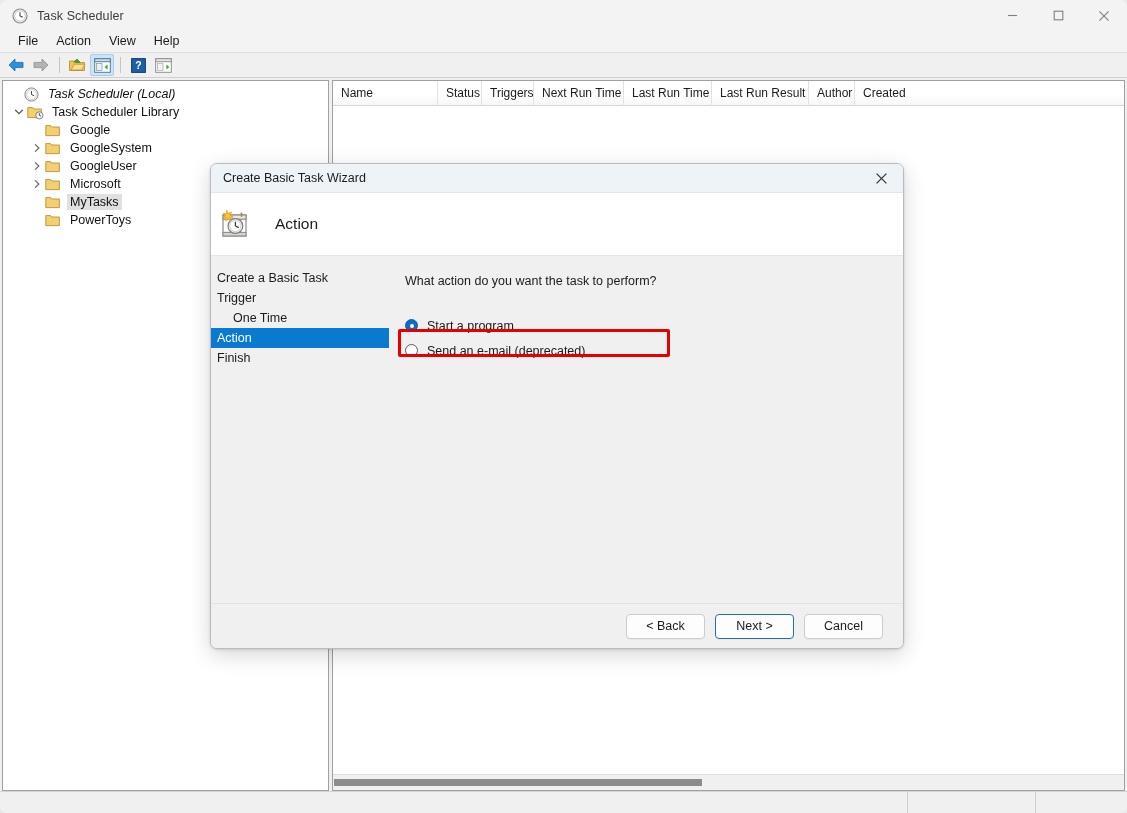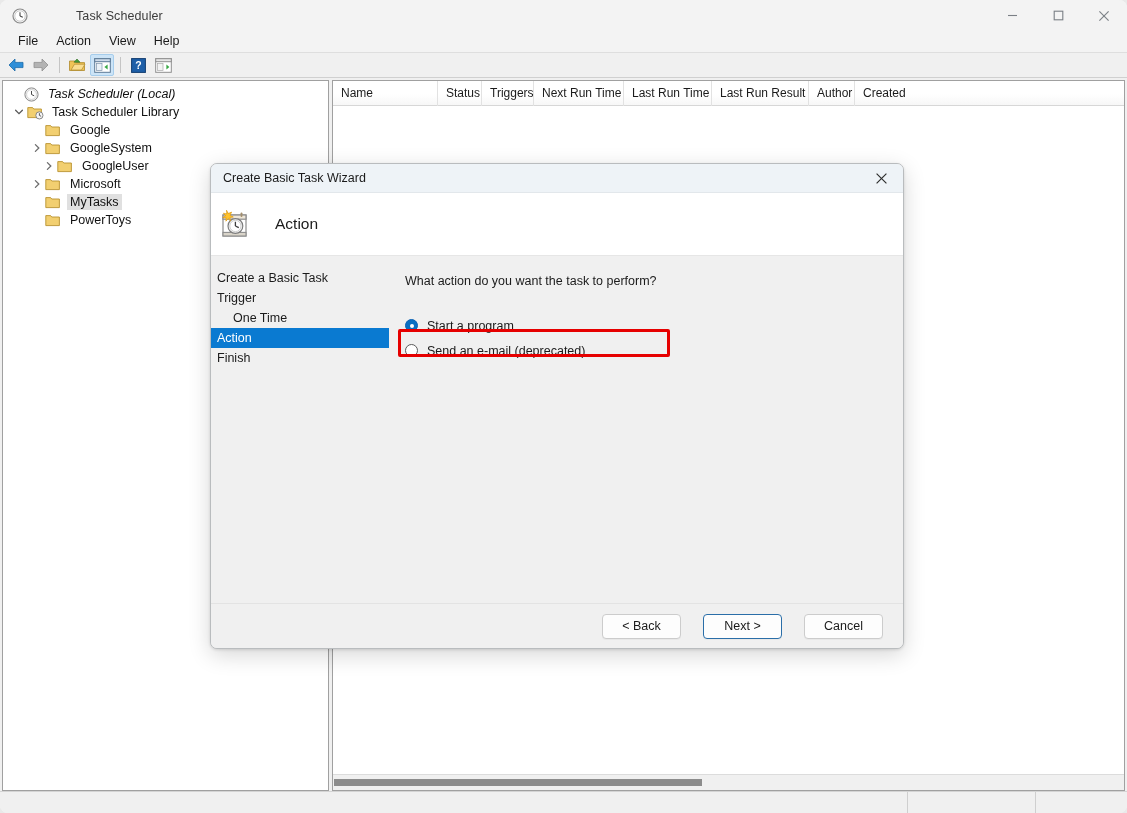--- a/index.html
+++ b/index.html
@@ -26,21 +26,20 @@
   }
 
   
   #titlebar {
     height: 31px;
     background: #f3f3f3;
     display: flex;
     align-items: center;
     flex: 0 0 auto;
     position: relative;
-    gap: 39px;
   }
   #titlebar .app-icon {
     width: 16px; height: 16px;
     margin-left: 12px; margin-right: 9px;
     flex: 0 0 auto;
   }
   #titlebar .title-text {
     font-size: 12.5px;
     color: #3c3c3c;
     letter-spacing: .1px;
@@ -356,21 +355,21 @@
     flex: 0 0 auto;
   }
   .dlg-btn {
     width: 79px; height: 25px;
     background: #fdfdfd;
     border: 1px solid #cccccc;
     border-radius: 4px;
     font-size: 12.5px;
     color: #1b1b1b;
     font-family: "Liberation Sans", sans-serif;
-    margin-left: 22px;
+    margin-left: 10px;
     display: flex; align-items: center; justify-content: center;
     box-shadow: 0 1px 0 rgba(0,0,0,.03);
   }
   .dlg-btn.default {
     border: 1.6px solid #2a6ea8;
   }
 </style>
 </head>
 <body>
 
@@ -509,21 +508,21 @@
             </svg>
         </span>
         <span class="t-icon">
           <svg width="17" height="15" viewBox="0 0 17 15">
             <path d="M.8 2.6 L5.6 2.6 L6.8 4 L14.4 4 L14.4 12.6 L.8 12.6 Z" fill="#f2cf70" stroke="#b9922f" stroke-width=".9"></path>
           </svg>
         </span>
         <span class="t-label">GoogleSystem</span>
       </div>
 
-      <div class="tree-row" style="padding-left:38px;">
+      <div class="tree-row" style="padding-left:26px;">
         <span class="twisty">
           <svg width="10" height="10" viewBox="0 0 10 10">
               <path d="M3.4 1.6 L6.8 5 L3.4 8.4" fill="none" stroke="#6e6e6e" stroke-width="1.3" stroke-linecap="round"></path>
             </svg>
         </span>
         <span class="t-icon">
           <svg width="17" height="15" viewBox="0 0 17 15">
             <path d="M.8 2.6 L5.6 2.6 L6.8 4 L14.4 4 L14.4 12.6 L.8 12.6 Z" fill="#f2cf70" stroke="#b9922f" stroke-width=".9"></path>
           </svg>
         </span>

